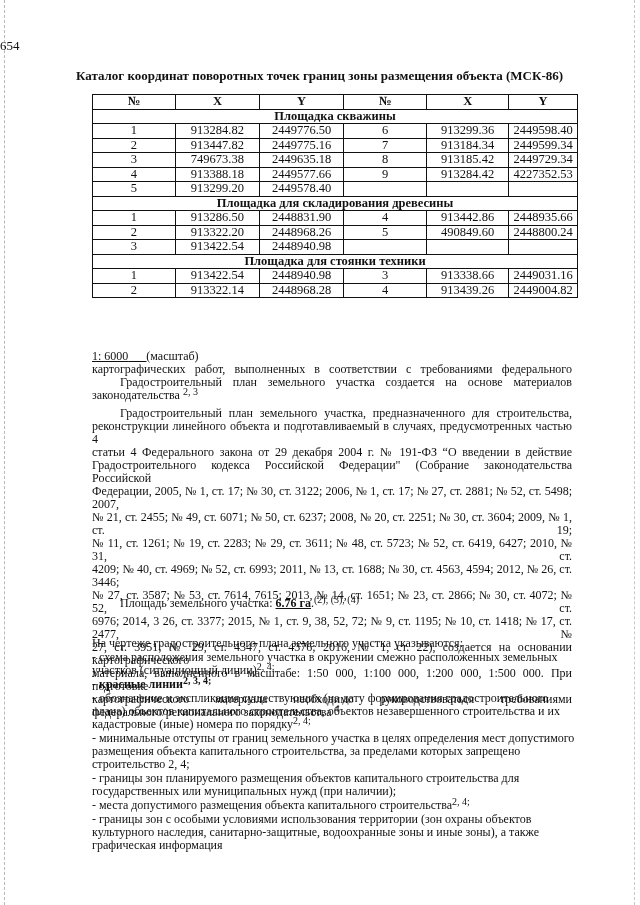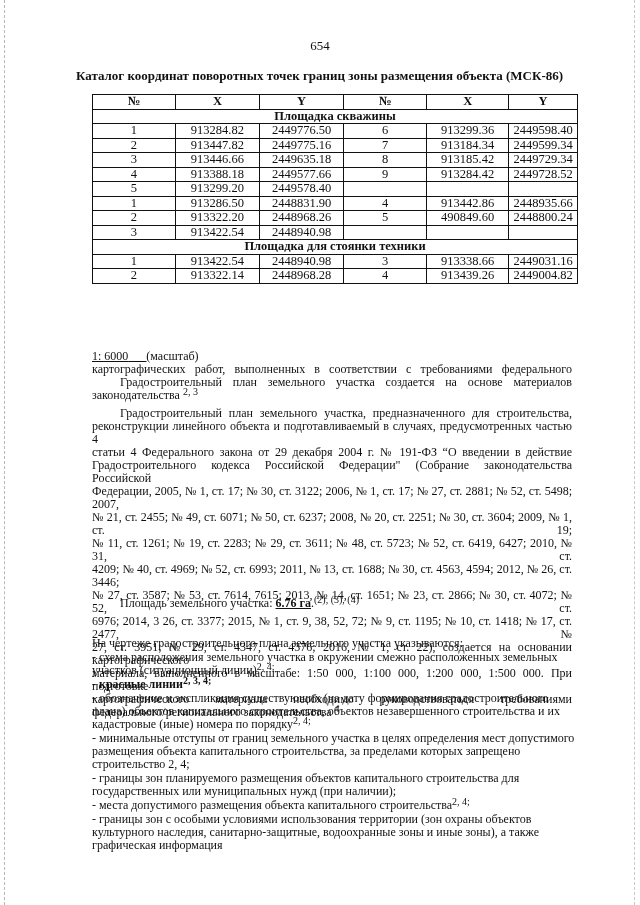--- a/index.html
+++ b/index.html
@@ -4,21 +4,21 @@
 <style>
   html, body { margin: 0; padding: 0; }
   body {
     width: 640px; height: 905px; background: #ffffff; position: relative; overflow: hidden;
     font-family: "Liberation Serif", serif; color: #111;
   }
   .edge-left { position: absolute; left: 4px; top: 0; width: 1px; height: 905px;
     border-left: 1px dashed #b8b8b8; }
   .edge-right { position: absolute; right: 4px; top: 0; width: 1px; height: 905px;
     border-left: 1px dashed #c8c8c8; }
-  .page-num { position: absolute; top: 38px; left: 0; width: 640px; text-align: center; font-size: 13px; }
+  .page-num { position: absolute; top: 38px; left: 0; width: 640px; text-align: left; font-size: 13px; }
   .title { position: absolute; top: 68px; left: 76px; font-weight: bold; font-size: 13px; white-space: nowrap; }
   table.coords { position: absolute; top: 94px; left: 92px; width: 486px; border-collapse: collapse;
     font-size: 12.5px; }
   table.coords td, table.coords th { border: 1px solid #111; text-align: center; padding: 0; height: 13.5px; line-height: 13px; }
   table.coords th { font-weight: bold; }
   table.coords td.section { font-weight: bold; }
   .c1 { width: 84px; } .c2 { width: 84px; } .c3 { width: 84px; } .c4 { width: 84px; } .c5 { width: 82px; } .c6 { width: 68px; }
   .text { position: absolute; left: 92px; width: 480px; font-size: 12px; line-height: 13px; }
   .just { text-align: justify; text-align-last: justify; }
   .ind { text-indent: 28px; }
@@ -62,41 +62,44 @@
       <tr>
         <td>2</td>
         <td>913447.82</td>
         <td>2449775.16</td>
         <td>7</td>
         <td>913184.34</td>
         <td>2449599.34</td>
       </tr>
       <tr>
         <td>3</td>
-        <td>913446.66</td>
+        <td>749673.38</td>
         <td>2449635.18</td>
         <td>8</td>
         <td>913185.42</td>
         <td>2449729.34</td>
       </tr>
       <tr>
         <td>4</td>
         <td>913388.18</td>
         <td>2449577.66</td>
         <td>9</td>
         <td>913284.42</td>
-        <td>2449728.52</td>
+        <td>4227352.53</td>
       </tr>
       <tr>
         <td>5</td>
         <td>913299.20</td>
         <td>2449578.40</td>
         <td></td>
         <td></td>
         <td></td>
+      </tr>
+      <tr>
+        <td colspan="6" class="section">Площадка для складирования древесины</td>
       </tr>
       <tr>
         <td>1</td>
         <td>913286.50</td>
         <td>2448831.90</td>
         <td>4</td>
         <td>913442.86</td>
         <td>2448935.66</td>
       </tr>
       <tr>

